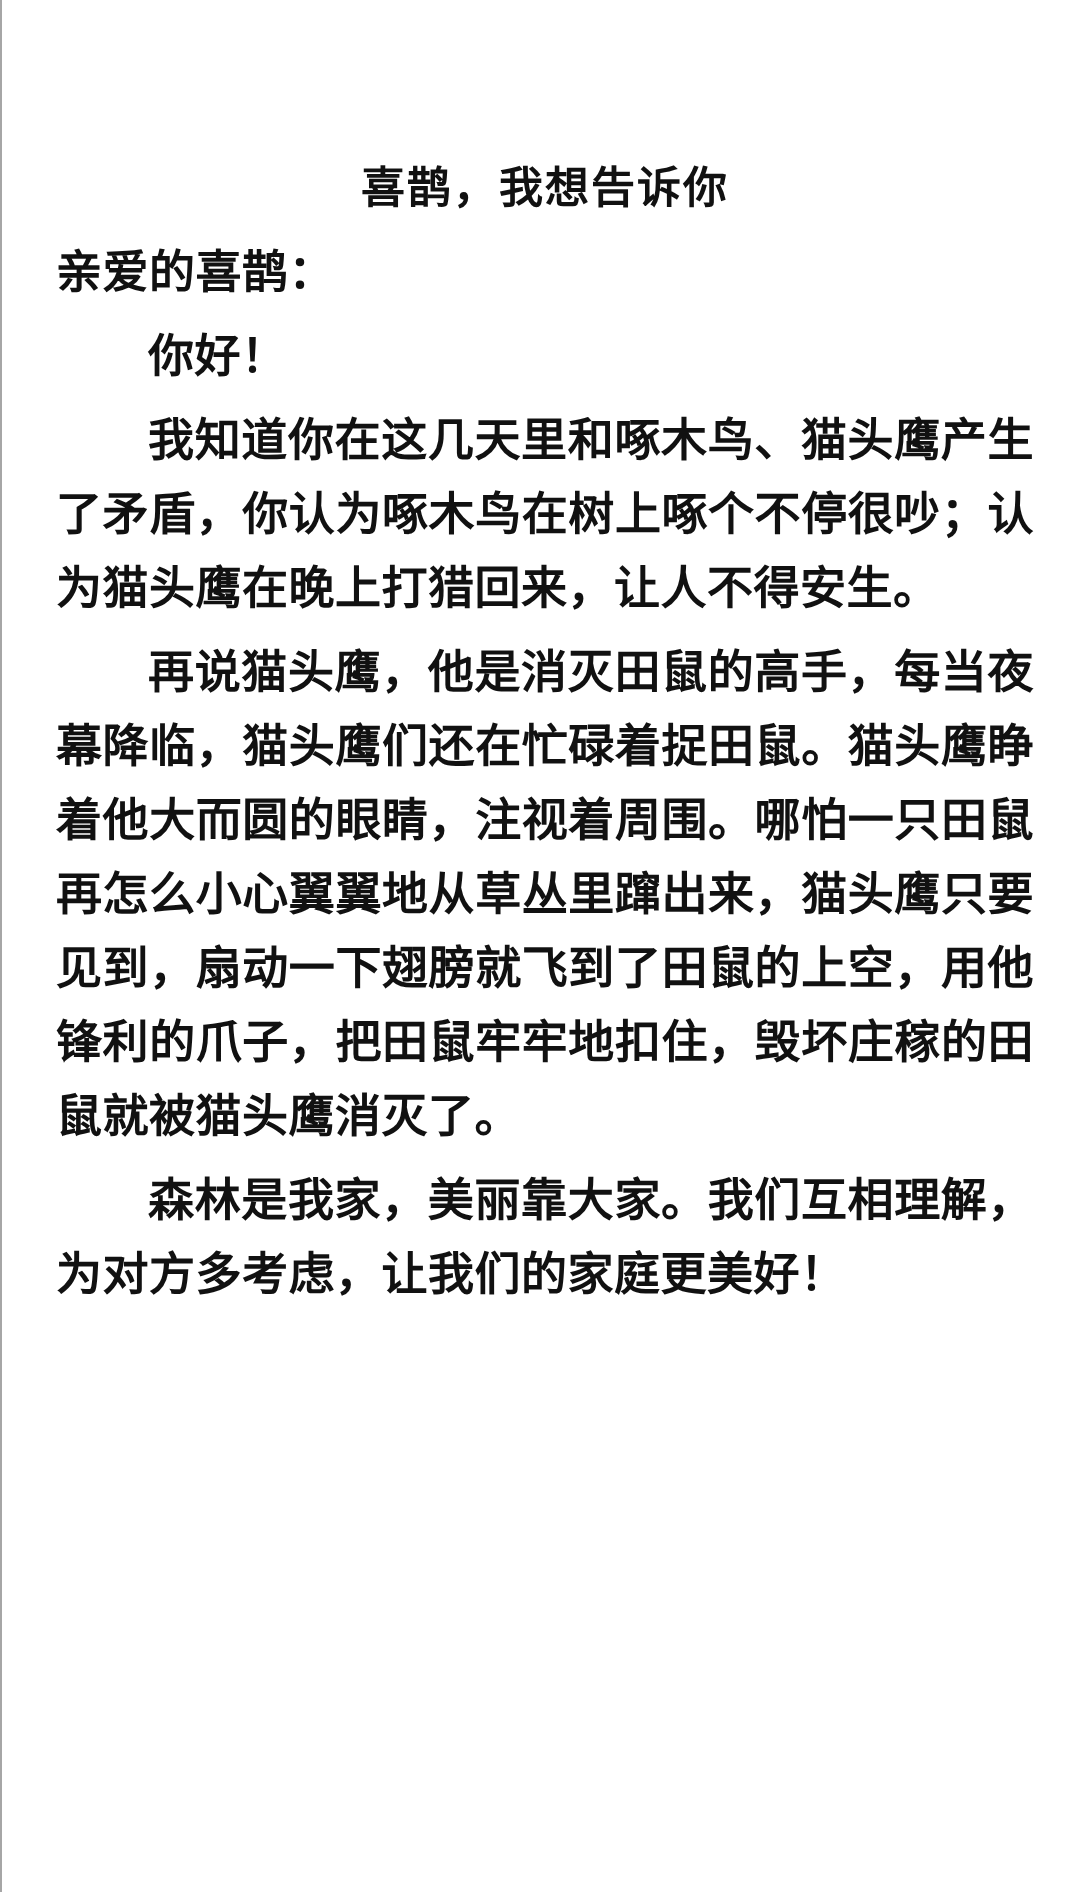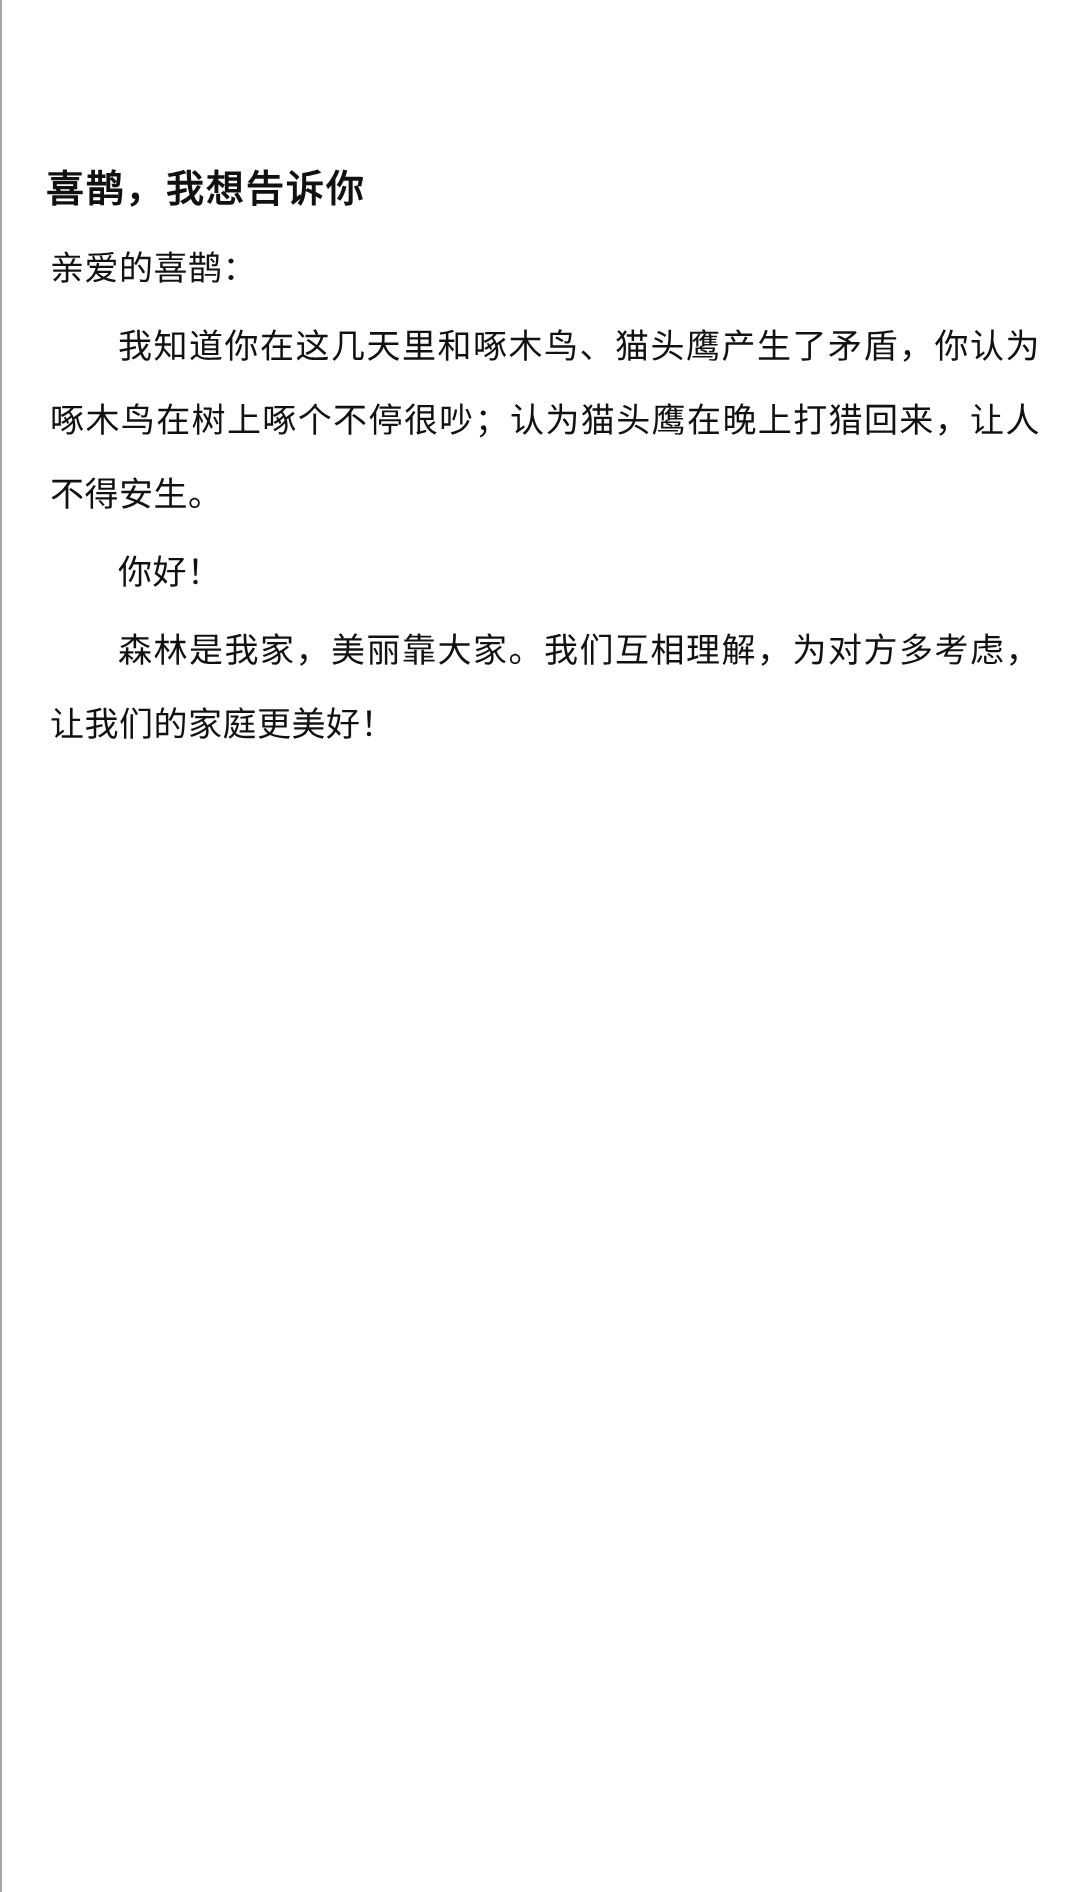--- a/index.html
+++ b/index.html
@@ -25,54 +25,57 @@
   }
   .page {
     position: absolute;
     left: 0;
     top: 0;
     width: 1080px;
     padding: 152px 36px 0 46px;
     box-sizing: border-box;
   }
   .doc-title {
-    font-size: 38px;
+    font-size: 44px;
     font-weight: bold;
     line-height: 74px;
+    text-align: center;
     margin: 0 0 6px 0;
     letter-spacing: 2px;
   }
   .doc-body p {
-    font-size: 34px;
+    font-size: 46px;
     line-height: 74px;
-    margin: 4px;
+    margin: 10px;
     text-align: justify;
     text-justify: inter-character;
     letter-spacing: 0.5px;
+    font-weight: bold;
   }
   .salutation {
     text-indent: 0;
   }
   .doc-body p.indented {
     text-indent: 2em;
   }
 </style>
 </head>
 <body>
 
 <div class="window-left-border"></div>
 
 <div class="page">
   <h1 class="doc-title">喜鹊，我想告诉你</h1>
 
   <div class="doc-body">
     <p class="salutation">亲爱的喜鹊：</p>
 
+    <p class="indented">你好！</p>
+
     <p class="indented">我知道你在这几天里和啄木鸟、猫头鹰产生了矛盾，你认为啄木鸟在树上啄个不停很吵；认为猫头鹰在晚上打猎回来，让人不得安生。</p>
 
-    <p class="indented">你好！</p>
 
-
+    <p class="indented">再说猫头鹰，他是消灭田鼠的高手，每当夜幕降临，猫头鹰们还在忙碌着捉田鼠。猫头鹰睁着他大而圆的眼睛，注视着周围。哪怕一只田鼠再怎么小心翼翼地从草丛里蹿出来，猫头鹰只要见到，扇动一下翅膀就飞到了田鼠的上空，用他锋利的爪子，把田鼠牢牢地扣住，毁坏庄稼的田鼠就被猫头鹰消灭了。</p>
 
 
     <p class="indented">森林是我家，美丽靠大家。我们互相理解，为对方多考虑，让我们的家庭更美好！</p>
   </div>
 </div>
 
 </body></html>

